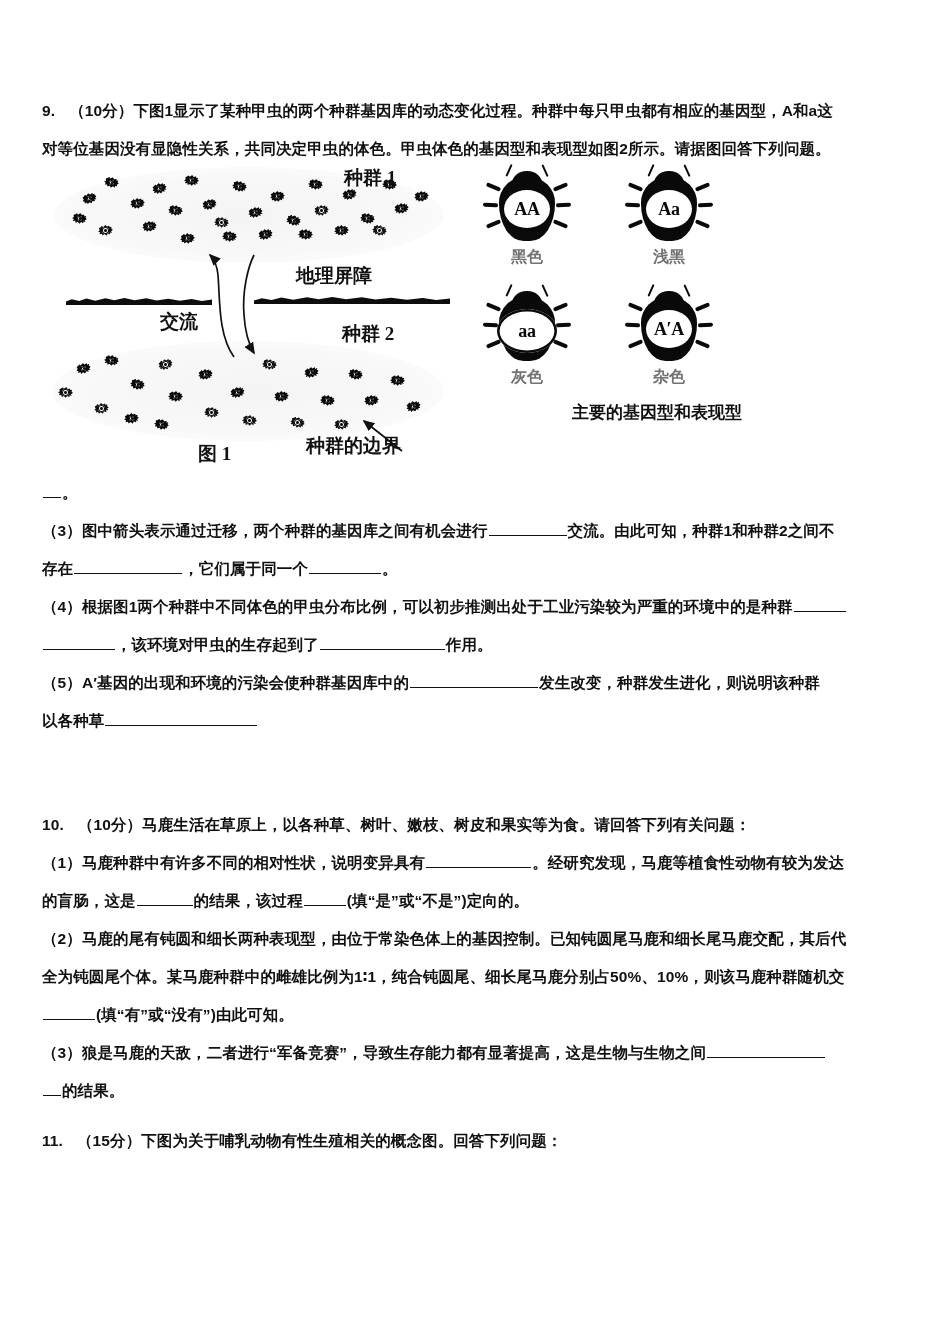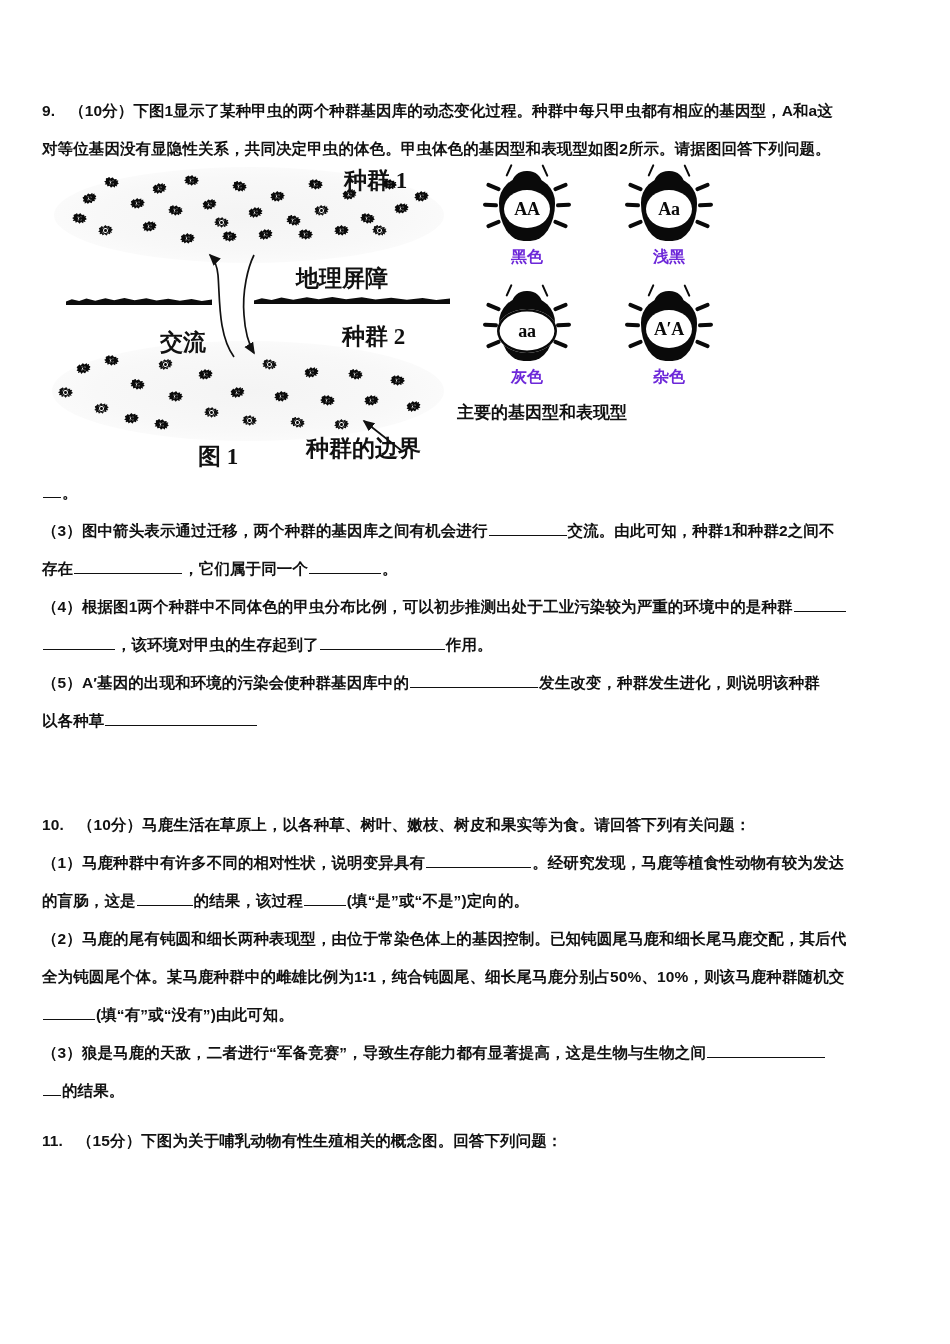--- a/index.html
+++ b/index.html
@@ -107,21 +107,21 @@
   .arrows { position:absolute; left:0; top:0; width:420px; height:300px; pointer-events:none; }
 
   .figlabel {
     position: absolute;
     font-size: 16px;
     font-weight: bold;
     white-space: nowrap;
     font-family: "Liberation Serif", "DejaVu Serif", serif;
     color:#111;
   }
-  .figlabel.big { font-size: 23px; }
+  .figlabel.big { font-size: 19px; }
 
   
   .fig2 {
     position: absolute;
     left: 415px; top: 0px;
     width: 285px; height: 300px;
   }
   .beetle-cell {
     position: absolute;
     width: 120px;
@@ -190,27 +190,27 @@
     position:absolute; left:50%; top:4px; bottom:4px;
     width:2.2px; margin-left:-1.1px;
     background:#0a0a0a;
     z-index:-1;
   }
   .beetle-caption {
     margin-top: 2px;
     font-family: "Liberation Serif","DejaVu Serif",serif;
     font-size: 16px;
     font-weight: bold;
-    color:#6d28d9;
+    color:#737373;
   }
   .fig2-title {
     position:absolute;
     left: 0; top: 238px;
     width: 285px;
-    text-align:left;
+    text-align:right;
     font-family: "Liberation Serif","DejaVu Serif",serif;
     font-size: 17px;
     font-weight: bold;
     color:#111;
   }
   .fig2-num {
     position:absolute;
     left: 0; top: 266px;
     width: 285px;
     text-align:center;
@@ -455,21 +455,21 @@
           <div class="body"></div>
           <div class="eye"></div>
         </div>
       <div class="bug" style="left:364px; top:238px; transform:rotate(-13deg);">
           <div class="body"></div>
           <div class="eye"></div>
         </div>
 
       <div class="figlabel big" style="left:302px; top:2px;">种群 1</div>
       <div class="figlabel big" style="left:254px; top:100px;">地理屏障</div>
-      <div class="figlabel big" style="left:118px; top:164px;text-align:right;">交流</div>
+      <div class="figlabel big" style="left:118px; top:146px;text-align:right;">交流</div>
       <div class="figlabel big" style="left:300px; top:158px;">种群 2</div>
       <div class="figlabel big" style="left:264px; top:270px;">种群的边界</div>
       <div class="figlabel big" style="left:156px; top:278px;">图 1</div>
     </div>
 
     <div class="fig2">
 
       <div class="beetle-cell" style="left:10px; top:4px;">
         <div class="beetle">
           <div class="ant l"></div>

